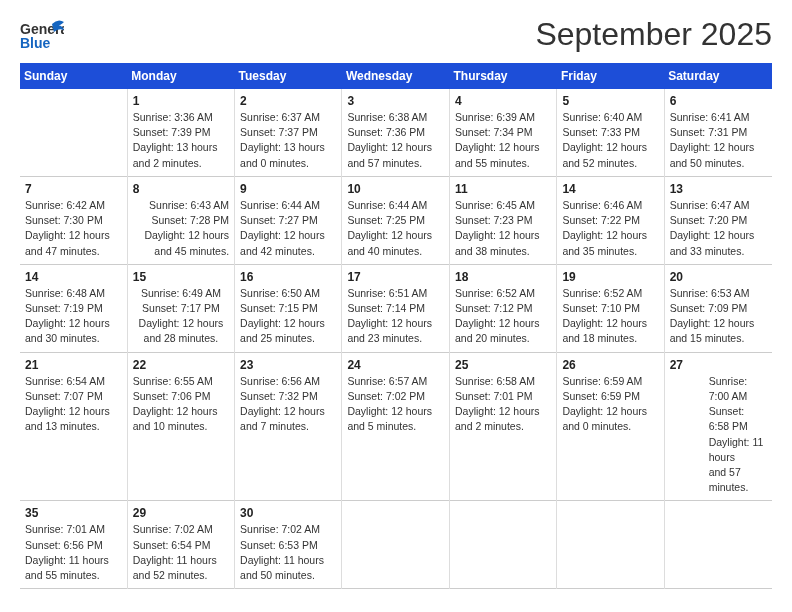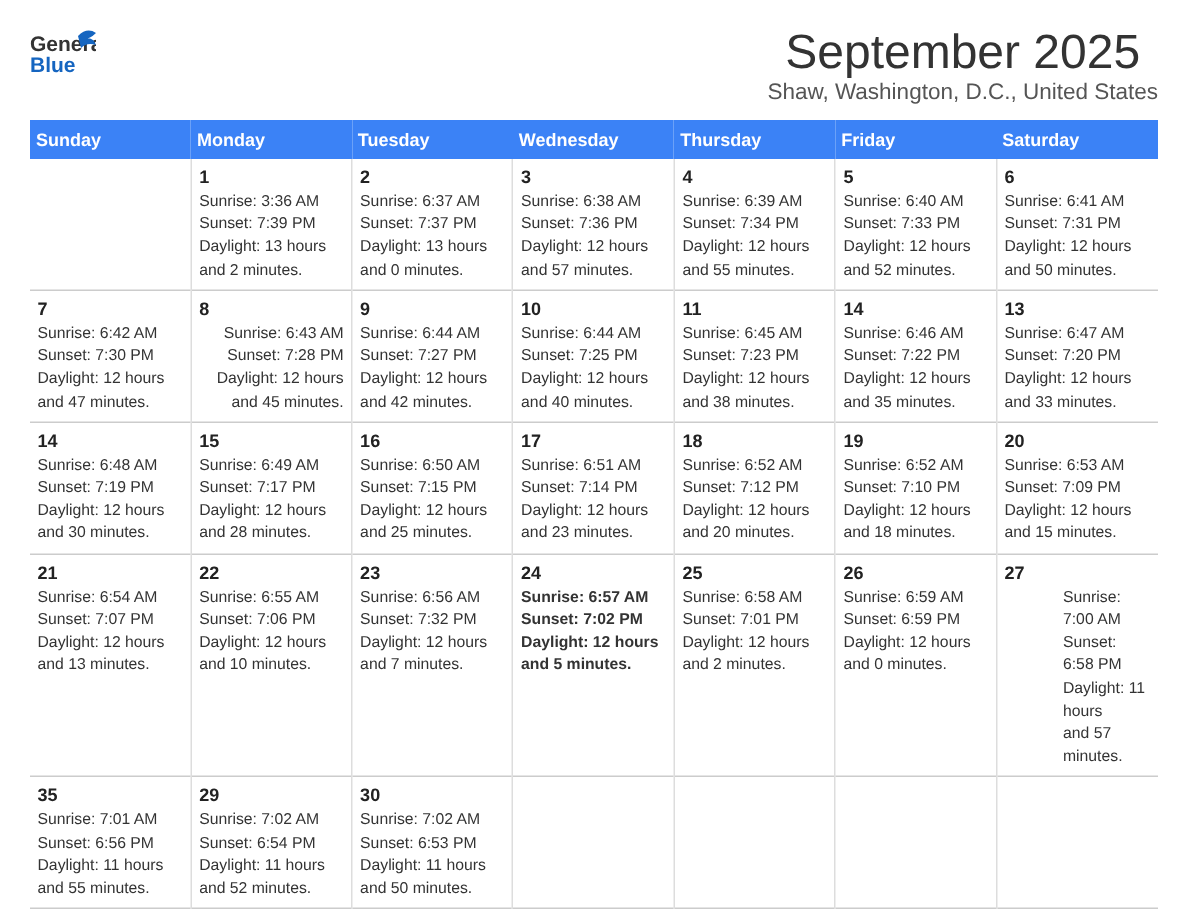--- a/index.html
+++ b/index.html
@@ -14,38 +14,38 @@
       width: 792px;
       padding: 16px 20px 16px 20px;
     }
     .header-area {
       display: flex;
       justify-content: space-between;
       align-items: flex-start;
       margin-bottom: 10px;
     }
     .title-area {
-      text-align: center;
+      text-align: left;
     }
     .month-title {
       font-size: 32px;
       color: #333;
       font-weight: normal;
     }
     .subtitle {
       font-size: 15px;
       color: #555;
     }
     table {
       width: 100%;
       border-collapse: collapse;
       font-size: 11px;
     }
     thead th {
-      background-color: #3b82f6;
+      background-color: #1d4ed8;
       color: #fff;
       padding: 6px 4px;
       text-align: left;
       font-size: 12px;
       font-weight: bold;
     }
     tbody tr {
       border-bottom: 1px solid #ccc;
     }
     tbody td {
@@ -86,21 +86,20 @@
   <div class="header-area">
     <div class="logo-container">
       <svg class="logo-icon" viewBox="0 0 44 36" xmlns="http://www.w3.org/2000/svg">
         <text x="0" y="18" font-size="14" font-weight="bold" fill="#333">General</text>
         <text x="0" y="32" font-size="14" font-weight="bold" fill="#1565c0">Blue</text>
         <path d="M32 8 Q38 2 44 6 Q40 10 36 10 Q42 8 44 14 Q38 12 34 16 Z" fill="#1565c0"></path>
       </svg>
     </div>
     <div class="title-area">
       <div class="month-title">September 2025</div>
-      <div class="subtitle">Shaw, Washington, D.C., United States</div>
     </div>
   </div>
 
   <table>
     <thead>
       <tr>
       <th>Sunday</th>
           <th>Monday</th>
           <th>Tuesday</th>
           <th>Wednesday</th>
@@ -209,21 +208,21 @@
         <tr>
           <td>
             <div class="day-num">14</div>
             <div class="day-info" style="white-space: pre-line;">Sunrise: 6:48 AM
 Sunset: 7:19 PM
 Daylight: 12 hours
 and 30 minutes.</div>
           </td>
           <td>
             <div class="day-num">15</div>
-            <div class="day-info" style="white-space: pre-line;">Sunrise: 6:49 AM
+            <div class="day-info" style="white-space: pre-line; text-align: center;">Sunrise: 6:49 AM
 Sunset: 7:17 PM
 Daylight: 12 hours
 and 28 minutes.</div>
           </td>
           <td>
             <div class="day-num">16</div>
             <div class="day-info" style="white-space: pre-line;">Sunrise: 6:50 AM
 Sunset: 7:15 PM
 Daylight: 12 hours
 and 25 minutes.</div>
@@ -274,21 +273,21 @@
           </td>
           <td>
             <div class="day-num">23</div>
             <div class="day-info" style="white-space: pre-line;">Sunrise: 6:56 AM
 Sunset: 7:32 PM
 Daylight: 12 hours
 and 7 minutes.</div>
           </td>
           <td>
             <div class="day-num">24</div>
-            <div class="day-info" style="white-space: pre-line; font-weight: bold;">Sunrise: 6:57 AM
+            <div class="day-info" style="white-space: pre-line;">Sunrise: 6:57 AM
 Sunset: 7:02 PM
 Daylight: 12 hours
 and 5 minutes.</div>
           </td>
           <td>
             <div class="day-num">25</div>
             <div class="day-info" style="white-space: pre-line;">Sunrise: 6:58 AM
 Sunset: 7:01 PM
 Daylight: 12 hours
 and 2 minutes.</div>

